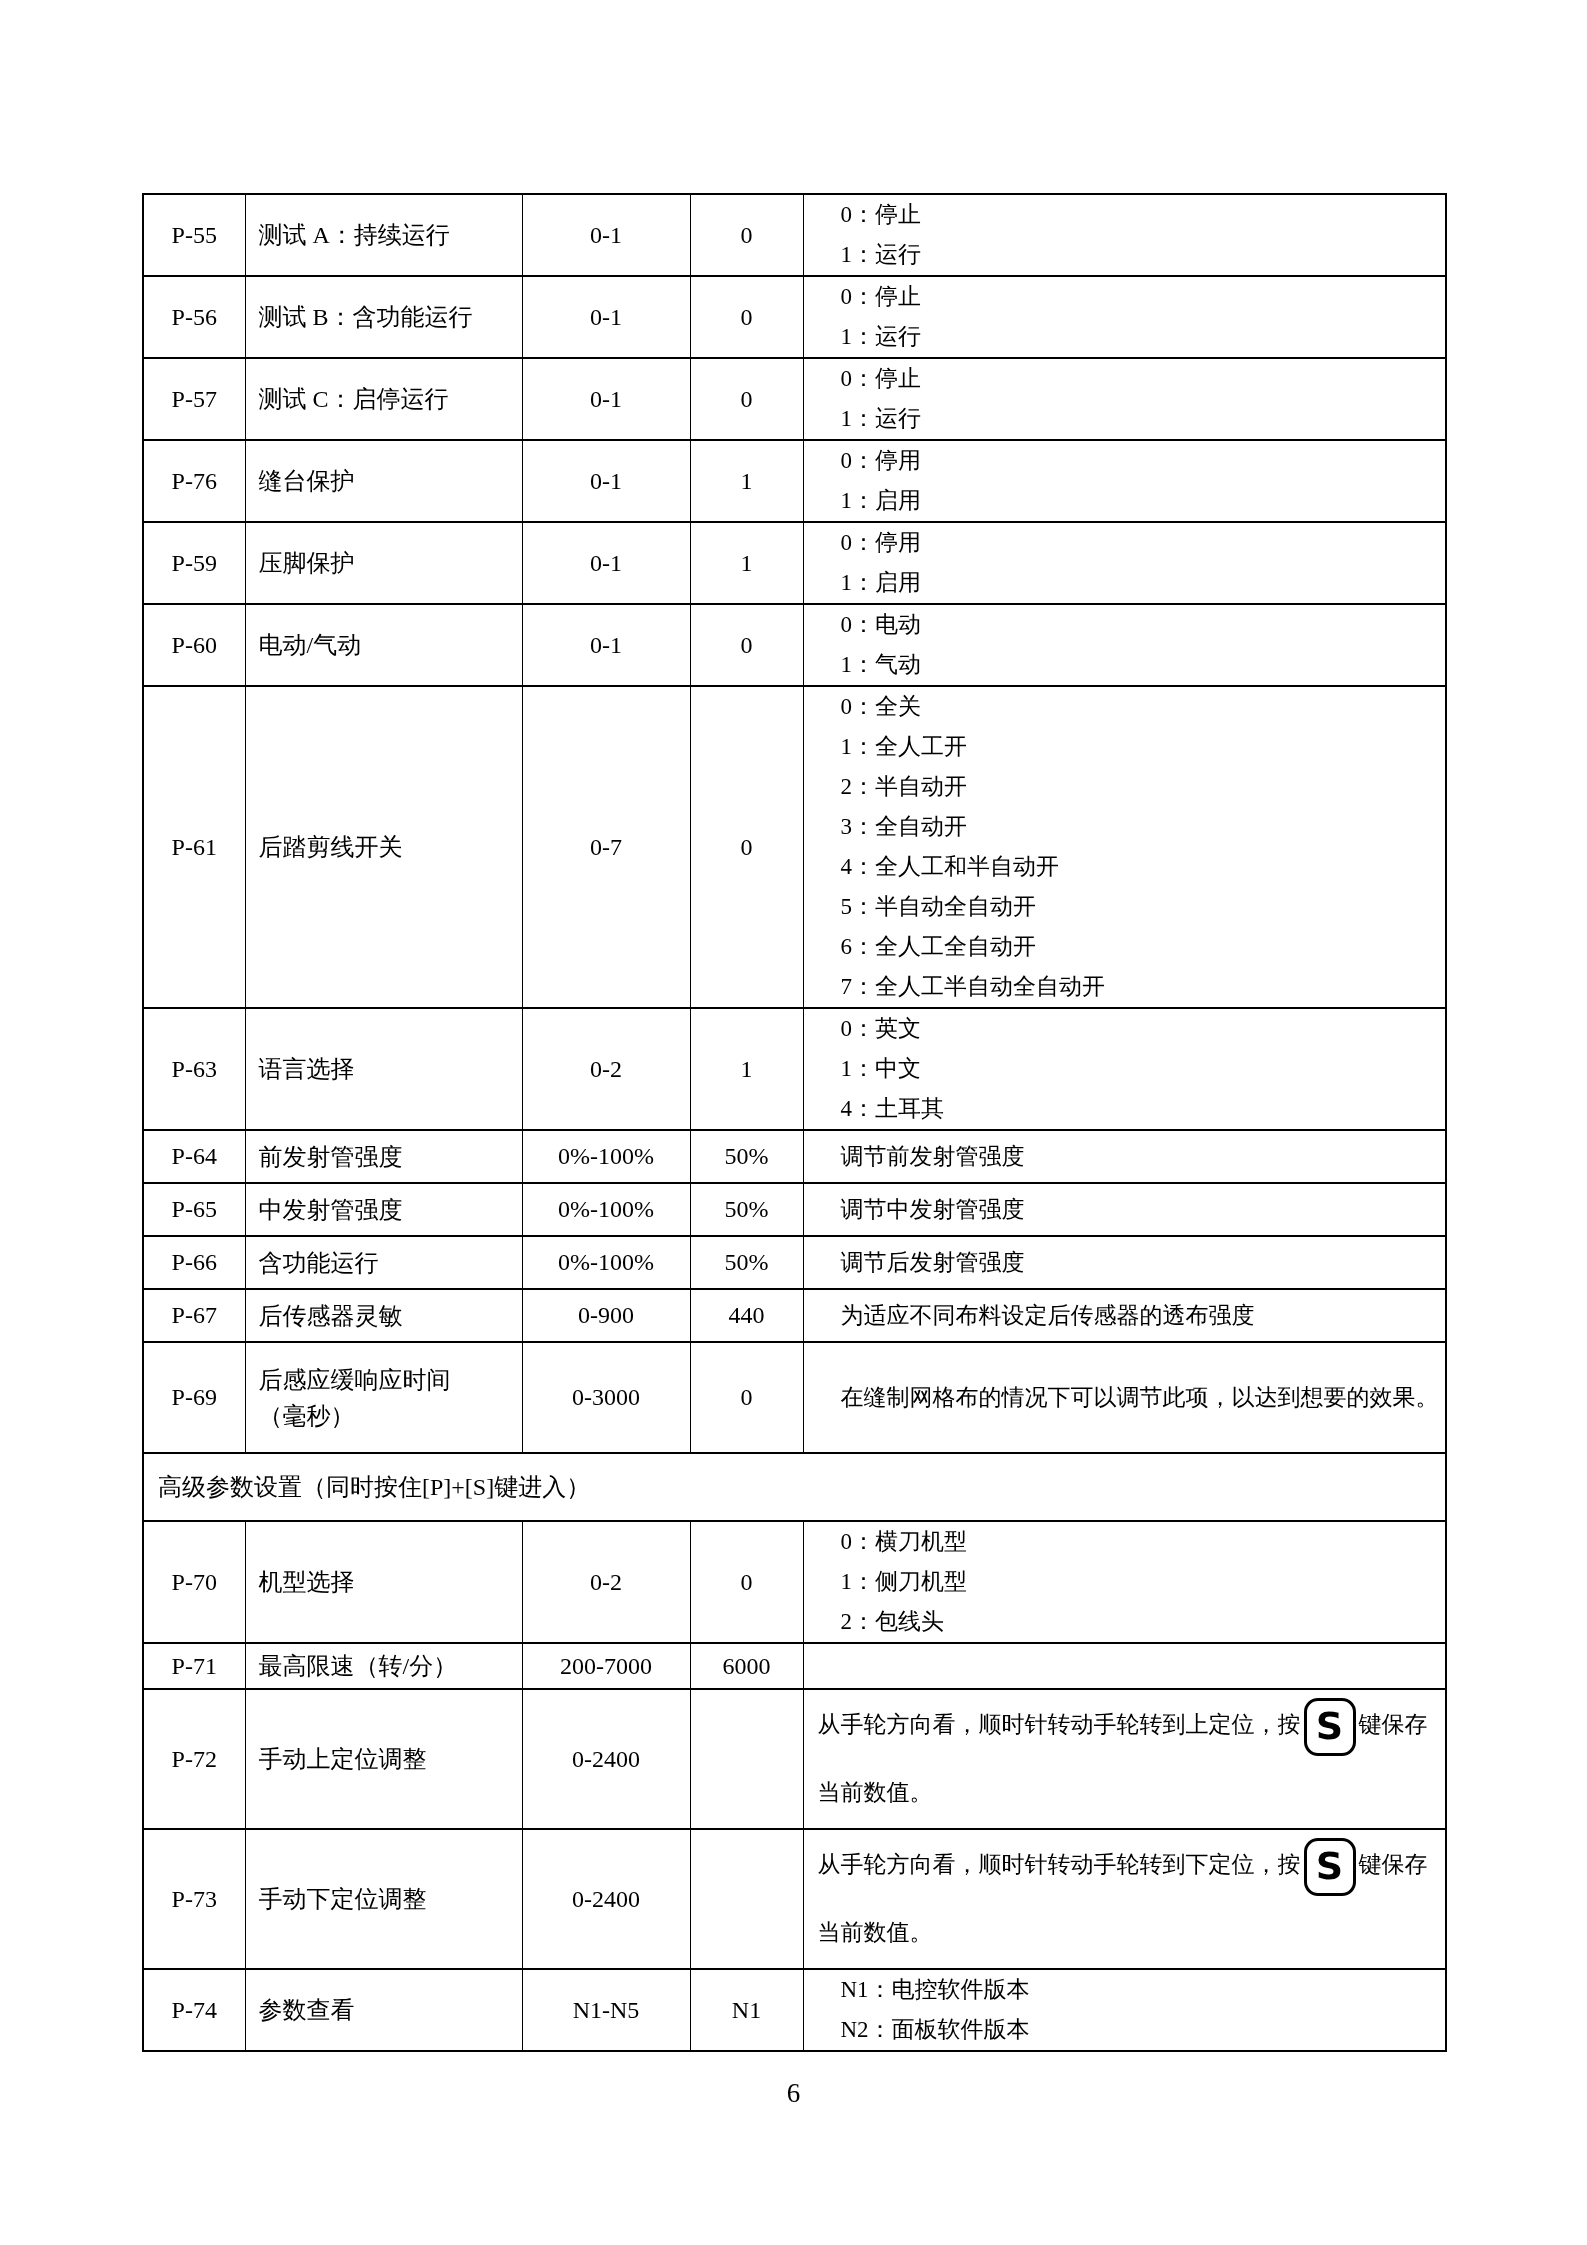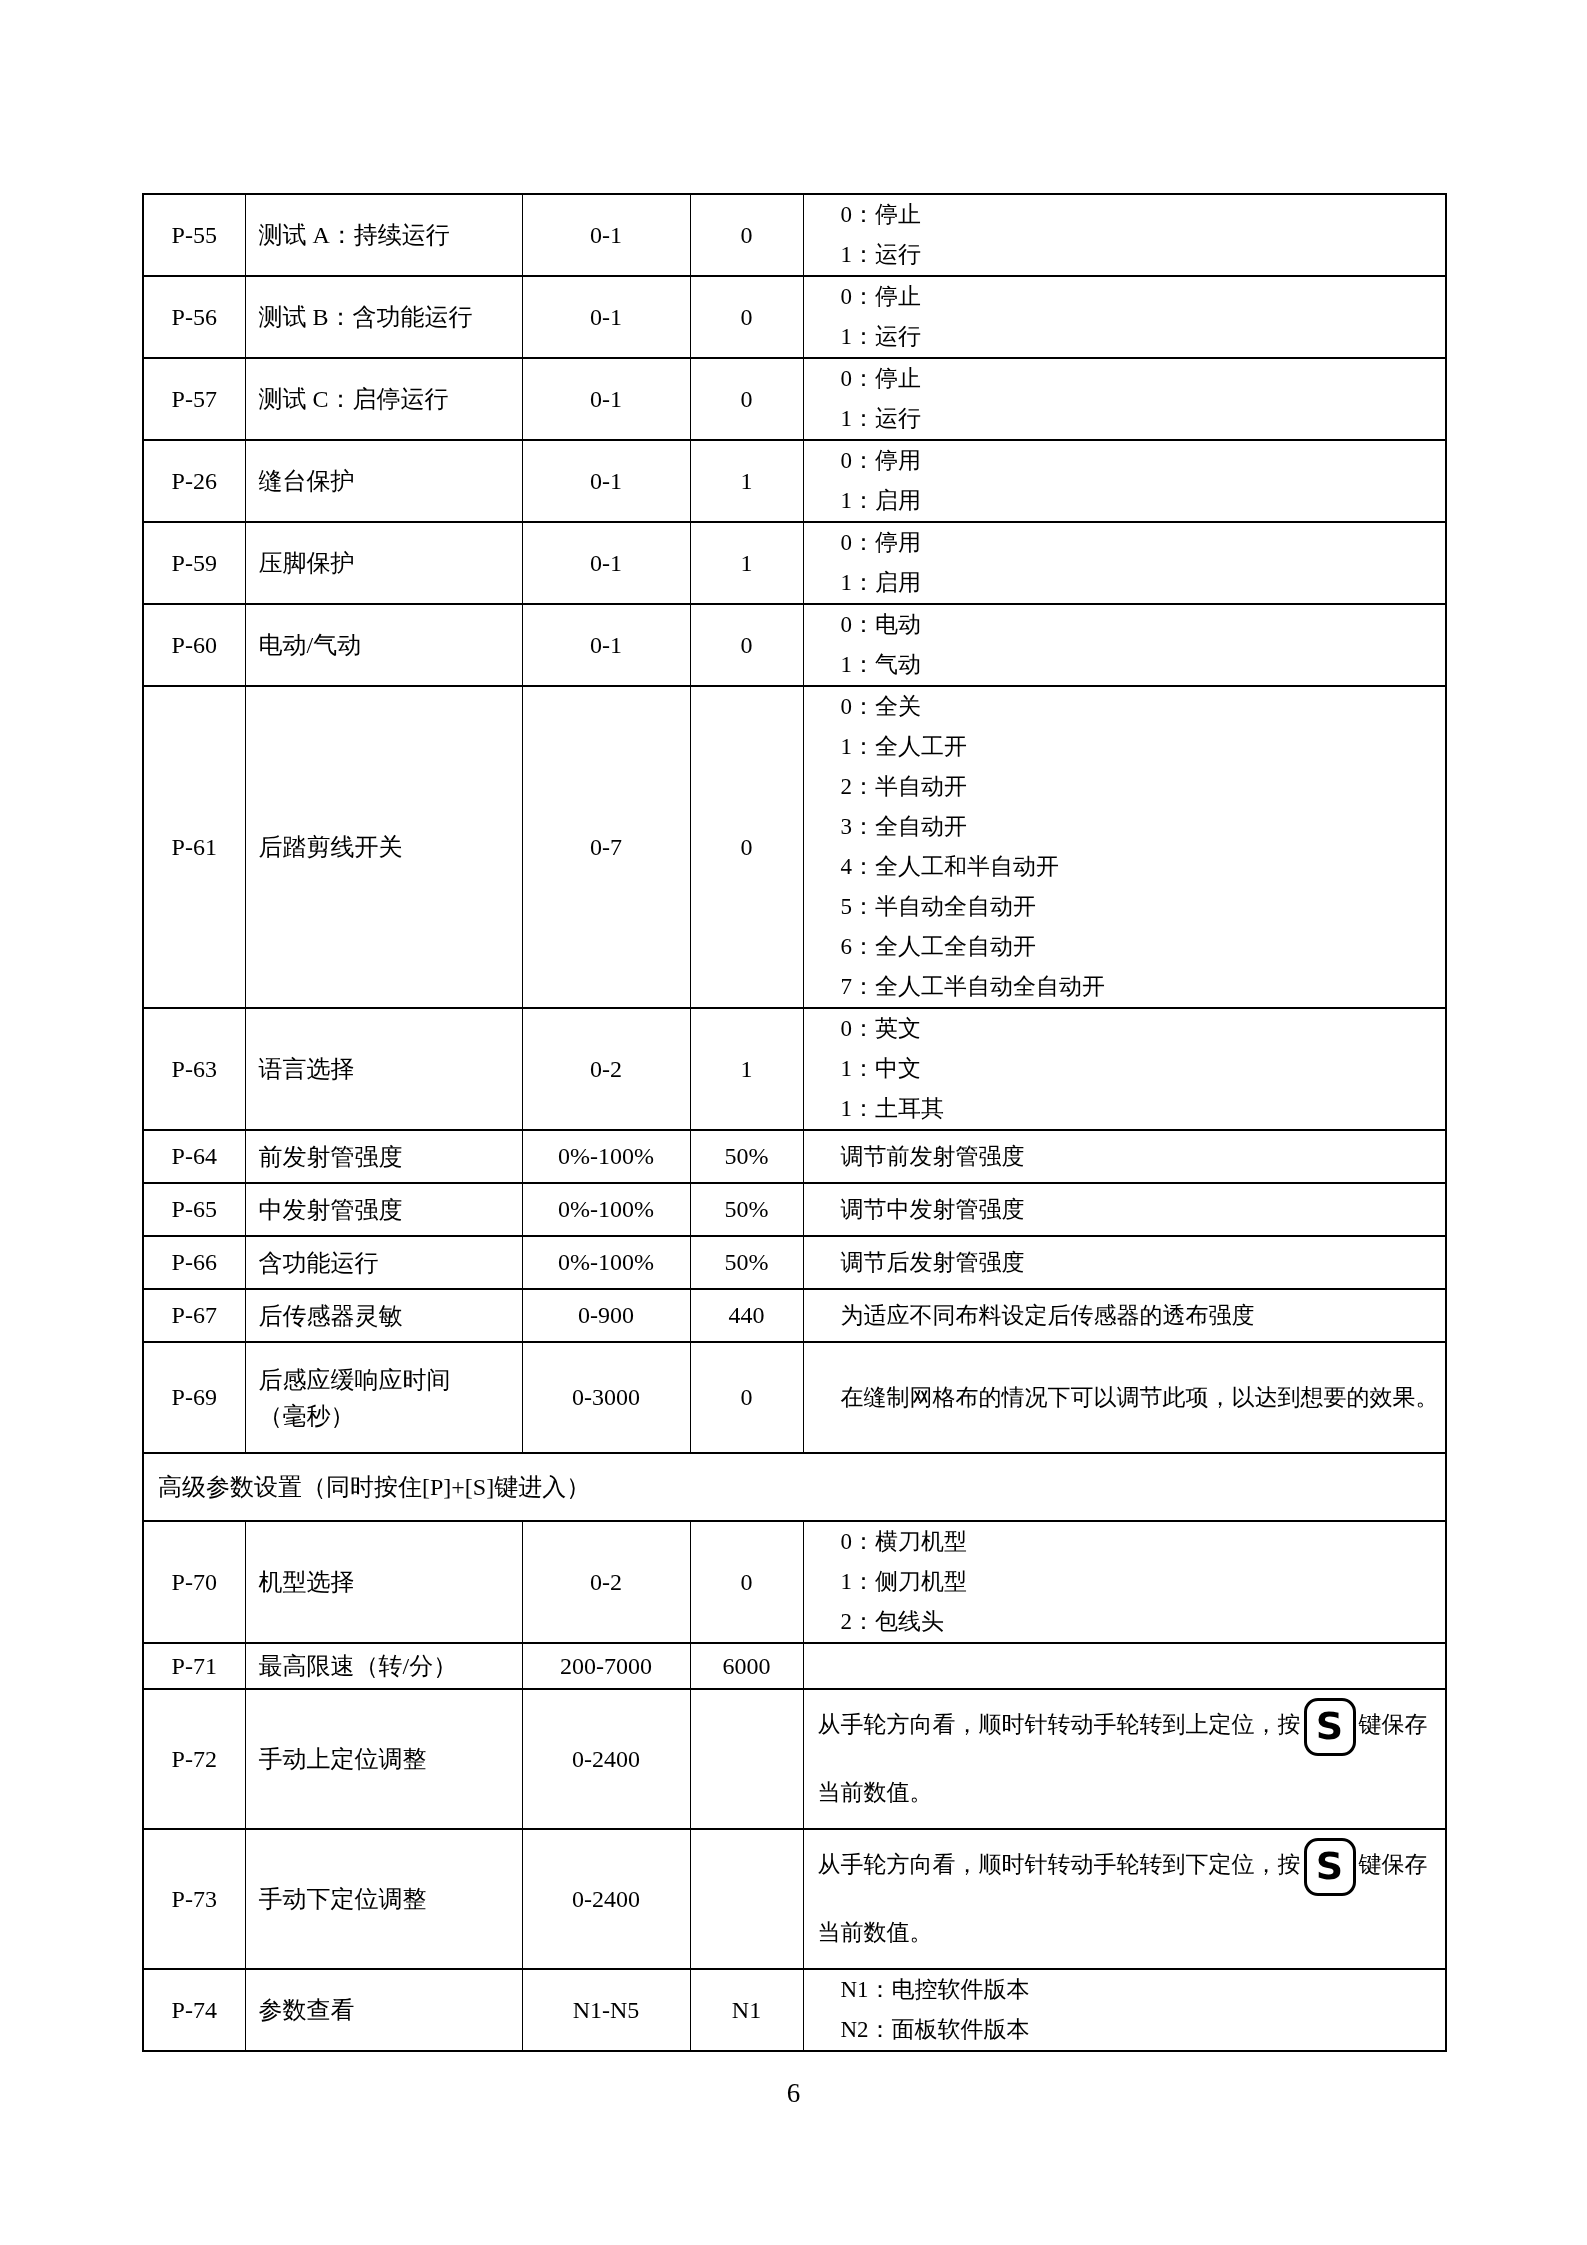--- a/index.html
+++ b/index.html
@@ -131,21 +131,21 @@
             <td class="c-code">P-57</td>
             <td class="c-name">测试 C：启停运行</td>
             <td class="c-range">0-1</td>
             <td class="c-default">0</td>
             <td class="c-desc">
               <div class="desc-line">0：停止</div>
               <div class="desc-line">1：运行</div>
             </td>
           </tr>
           <tr style="height: 80px;">
-            <td class="c-code">P-26</td>
+            <td class="c-code">P-76</td>
             <td class="c-name">缝台保护</td>
             <td class="c-range">0-1</td>
             <td class="c-default">1</td>
             <td class="c-desc">
               <div class="desc-line">0：停用</div>
               <div class="desc-line">1：启用</div>
             </td>
           </tr>
           <tr style="height: 80px;">
             <td class="c-code">P-59</td>
@@ -184,21 +184,21 @@
             </td>
           </tr>
           <tr style="height: 120px;">
             <td class="c-code">P-63</td>
             <td class="c-name">语言选择</td>
             <td class="c-range">0-2</td>
             <td class="c-default">1</td>
             <td class="c-desc">
               <div class="desc-line">0：英文</div>
               <div class="desc-line">1：中文</div>
-              <div class="desc-line">1：土耳其</div>
+              <div class="desc-line">4：土耳其</div>
             </td>
           </tr>
           <tr style="height: 53px;">
             <td class="c-code">P-64</td>
             <td class="c-name">前发射管强度</td>
             <td class="c-range">0%-100%</td>
             <td class="c-default">50%</td>
             <td class="c-desc">
               <div class="desc-line">调节前发射管强度</div>
             </td>

